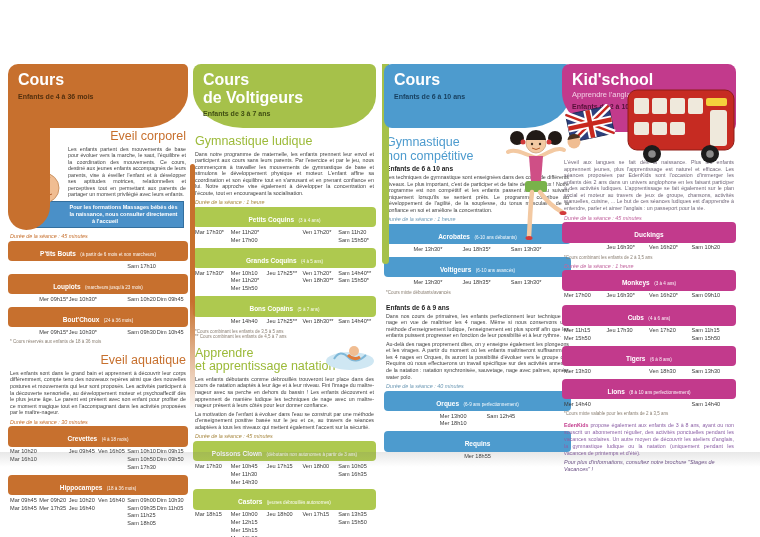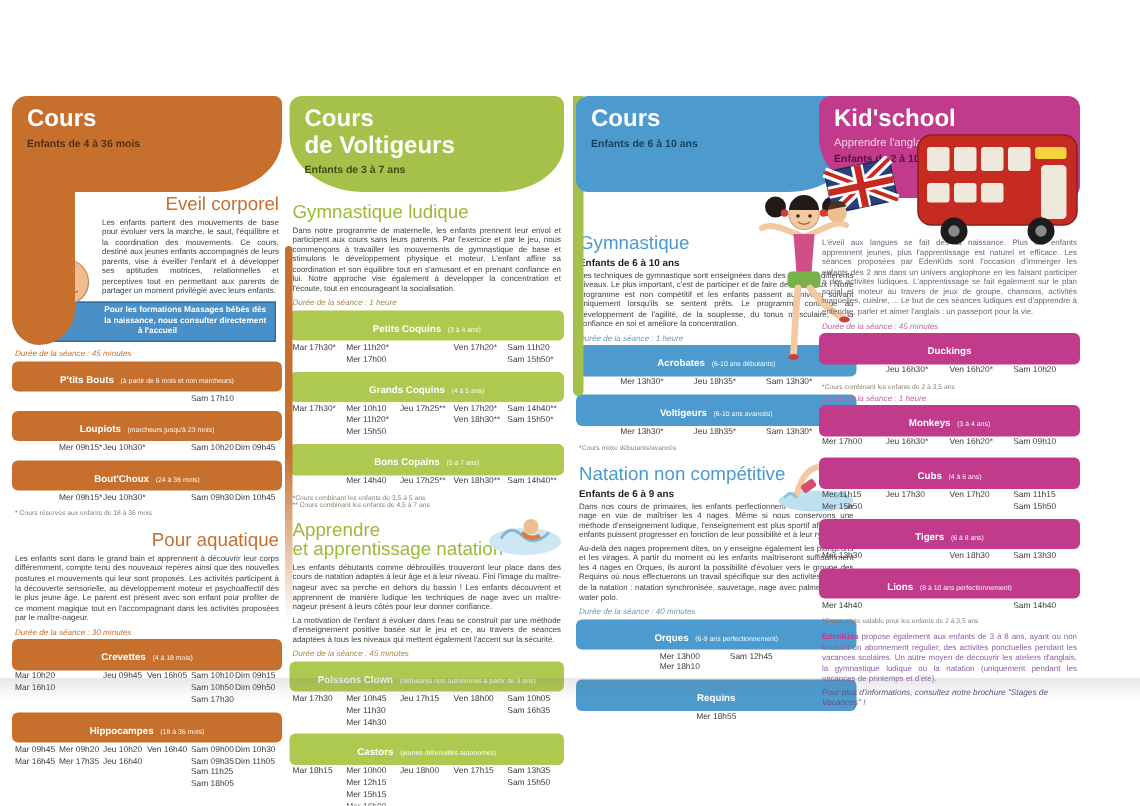--- a/index.html
+++ b/index.html
@@ -3,21 +3,21 @@
 <meta charset="utf-8">
 <style>
   html,body{margin:0;padding:0;background:#fff;}
   body{width:760px;height:537px;overflow:hidden;font-family:"Liberation Sans",sans-serif;}
   .page{position:relative;width:760px;height:452px;background:#fff;}
 
   .col{position:absolute;top:64px;}
   .c1{left:8px;width:180px;--accent:#c7702e;--bar:#c7702e;--dur:#c7702e;--age:#53300f;}
   .c2{left:193px;width:183px;--accent:#9cba39;--bar:#aec94f;--dur:#a98a44;--age:#3f4d12;}
   .c3{left:384px;width:187px;--accent:#4d9bce;--bar:#4d9bce;--dur:#6f9ab5;--age:#173f5e;}
-  .c4{left:546px;width:174px;--accent:#c23a8c;--bar:#c23a8c;--dur:#c2659f;--age:#551038;}
+  .c4{left:562px;width:174px;--accent:#c23a8c;--bar:#c23a8c;--dur:#c2659f;--age:#551038;}
 
   .header{position:relative;color:#fff;padding:7px 10px 0 10px;height:57px;}
   .c1 .header{background:#c7702e;border-radius:10px 5px 46px 4px / 10px 5px 36px 4px;}
   .c2 .header{background:#a6c14a;border-radius:8px 6px 44px 50px / 8px 6px 32px 38px;}
   .c3 .header{background:#4d9bce;border-radius:8px 6px 46px 8px / 8px 6px 36px 8px;}
   .c4 .header{background:#c23a8c;height:61px;border-radius:8px 8px 8px 52px / 8px 8px 8px 40px;}
   .title{font-size:16px;font-weight:bold;line-height:1.1;}
   .subtitle{font-size:7.5px;color:#f3cfe4;margin-top:1px;}
   .agegrp{margin-top:4px;font-size:7px;font-weight:bold;color:var(--age);}
 
@@ -46,21 +46,21 @@
   .gymnast{position:absolute;right:4px;top:62px;}
   .bus{position:absolute;right:-4px;top:12px;}
   .flag{position:absolute;left:2px;top:40px;}
   .splash{position:absolute;right:0;top:-6px;}
   .diver{position:absolute;right:0;top:-8px;}
   .h2wrap{position:relative;}
 
   .c4 .intro{margin-top:27px;}
   .sect{margin-top:2px;}
   .c2 .sect1{margin-top:7px;}
-  .c3 .sect1{margin-top:28px;}
+  .c3 .sect1{margin-top:8px;}
   .outro{margin:6px 2px 0 2px;font-size:5.3px;line-height:1.3;text-align:justify;color:#8b5fa5;}
   .outro .lead{font-weight:bold;color:#c23a8c;}
   .outro-it{margin:2px 2px 0 2px;font-size:5.5px;font-style:italic;color:#6a4e84;line-height:1.3;}
 
   .shadow{position:absolute;left:0;top:452px;width:760px;height:15px;
     background:linear-gradient(to bottom,rgba(110,110,110,0.16),rgba(255,255,255,0));}
 </style>
 </head>
 <body>
 
@@ -146,21 +146,21 @@
           </div>
           <div class="sch-col">
             <div class="sch-time">Dim 10h45</div>
           </div>
         </div>
 
       <div class="foot">* Cours réservés aux enfants de 18 à 36 mois</div>
     </div>
 
     <div class="sect" style="margin-top:10px">
-      <div class="h2">Pour aquatique</div>
+      <div class="h2">Eveil aquatique</div>
       <div class="body">Les enfants sont dans le grand bain et apprennent à découvrir leur corps différemment, compte tenu des nouveaux repères ainsi que des nouvelles postures et mouvements qui leur sont proposés. Les activités participent à la découverte sensorielle, au développement moteur et psychoaffectif dès le plus jeune âge. Le parent est présent avec son enfant pour profiter de ce moment magique tout en l'accompagnant dans les activités proposées par le maître-nageur.</div>
       <div class="duration">Durée de la séance : 30 minutes</div>
 
       <div class="bar">
         <span class="bname">Crevettes</span>
         <span class="bnote">(4 à 18 mois)</span>
       </div>
       <div class="schedule">
           <div class="sch-col">
             <div class="sch-time">Mar 10h20</div>
@@ -401,20 +401,21 @@
       <rect x="20" y="55" width="22" height="11" rx="3" fill="#79b24a"></rect>
       <path d="M27 66 C25 84 25 96 24 110" stroke="#f3c9a2" stroke-width="4.5" fill="none" stroke-linecap="round"></path>
       <path d="M35 66 C42 76 50 82 57 86" stroke="#f3c9a2" stroke-width="4.5" fill="none" stroke-linecap="round"></path>
       <ellipse cx="24" cy="112" rx="3.5" ry="2" fill="#d23b3b"></ellipse>
         <ellipse cx="58" cy="87" rx="3.5" ry="2" fill="#d23b3b"></ellipse>
     </svg>
 
     <div class="sect sect1">
       <div class="h2">
         <div>Gymnastique</div>
+        <div>non compétitive</div>
       </div>
       <div class="h2sub">Enfants de 6 à 10 ans</div>
       <div class="body">Les techniques de gymnastique sont enseignées dans des cours de différents niveaux. Le plus important, c'est de participer et de faire de son mieux ! Notre programme est non compétitif et les enfants passent au niveau suivant uniquement lorsqu'ils se sentent prêts. Le programme contribue au développement de l'agilité, de la souplesse, du tonus musculaire, de la confiance en soi et améliore la concentration.</div>
       <div class="duration">Durée de la séance : 1 heure</div>
 
       <div class="bar">
         <span class="bname">Acrobates</span>
         <span class="bnote">(6-10 ans débutants)</span>
       </div>
       <div class="schedule center">
@@ -442,31 +443,20 @@
           </div>
           <div class="sch-col">
             <div class="sch-time">Sam 13h30*</div>
           </div>
         </div>
 
       <div class="foot">*Cours mixte débutants/avancés</div>
     </div>
 
     <div class="sect" style="margin-top:9px">
-      <div class="h2wrap">
-        <svg class="diver" width="54" height="40" viewBox="0 0 54 40">
-          <ellipse cx="27" cy="32" rx="25" ry="7" fill="#bfe0f0"></ellipse>
-          <path d="M14 28 Q20 6 34 10" stroke="#f3c9a2" stroke-width="4" fill="none" stroke-linecap="round"></path>
-          <circle cx="36" cy="11" r="5" fill="#f3c9a2"></circle>
-          <path d="M32 7 a6 6 0 0 1 9 1" fill="#3a2a1c"></path>
-          <rect x="17" y="19" width="10" height="6" rx="2" fill="#d24f6e" transform="rotate(-35 22 22)"></rect>
-          <path d="M6 30 q4 -6 8 0 M40 30 q4 -6 8 0" stroke="#8fc3de" stroke-width="2" fill="none"></path>
-        </svg>
-        <div class="h2">Natation non compétitive</div>
-      </div>
       <div class="h2sub">Enfants de 6 à 9 ans</div>
       <div class="body">Dans nos cours de primaires, les enfants perfectionnent leur technique de nage en vue de maîtriser les 4 nages. Même si nous conservons une méthode d'enseignement ludique, l'enseignement est plus sportif afin que les enfants puissent progresser en fonction de leur possibilité et à leur rythme.</div>
       <div class="body">Au-delà des nages proprement dites, on y enseigne également les plongeons et les virages. A partir du moment où les enfants maîtriseront suffisamment les 4 nages en Orques, ils auront la possibilité d'évoluer vers le groupe des Requins où nous effectuerons un travail spécifique sur des activités annexes de la natation : natation synchronisée, sauvetage, nage avec palmes, apnée, water polo.</div>
       <div class="duration">Durée de la séance : 40 minutes</div>
 
       <div class="bar">
         <span class="bname">Orques</span>
         <span class="bnote">(6-9 ans perfectionnement)</span>
       </div>
       <div class="schedule center">

